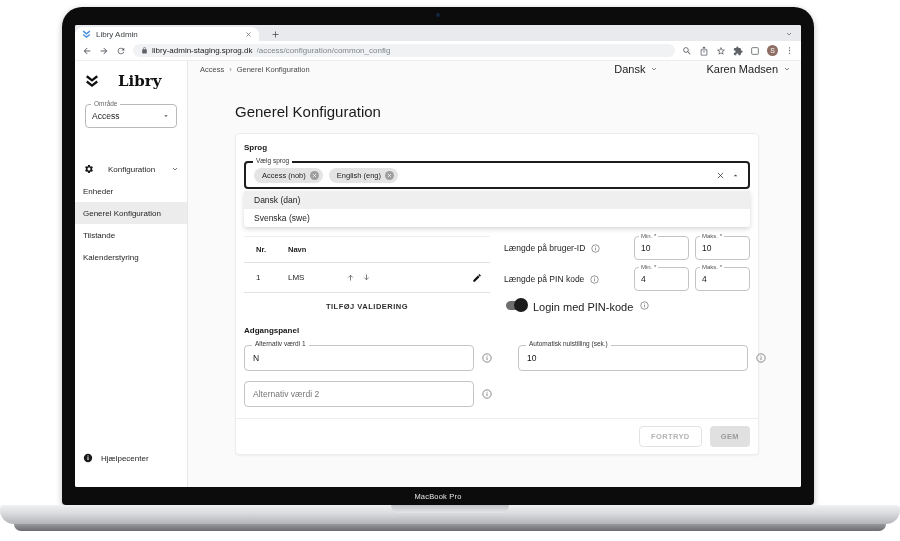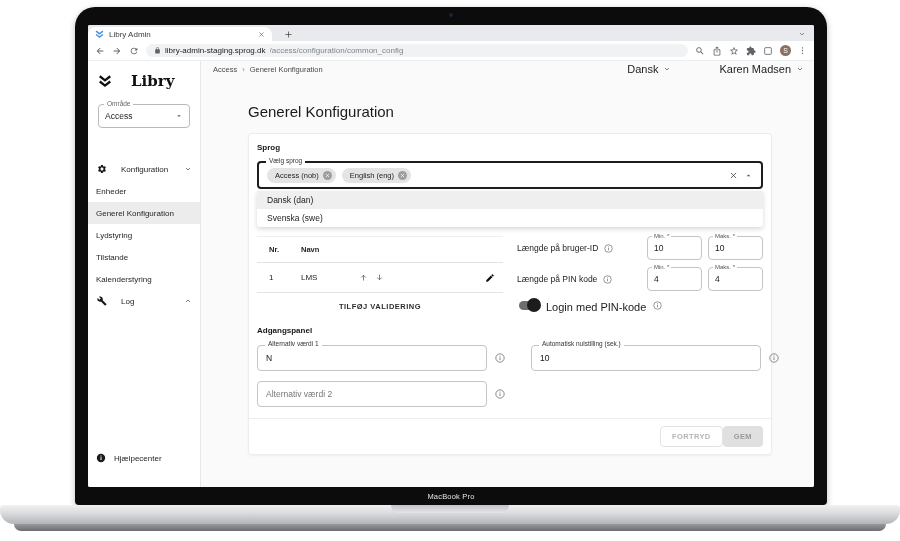--- a/index.html
+++ b/index.html
@@ -2,21 +2,21 @@
 <html style="--favicon: #4a8fe2; --avatar: #8d6e63; --toggle: #1c1c1c;"><head>
 <meta charset="utf-8">
 <style>
   html,body{margin:0;padding:0;}
   body{width:900px;height:541px;overflow:hidden;background:#fff;
        font-family:"Liberation Sans","DejaVu Sans",sans-serif;
        -webkit-font-smoothing:antialiased;}
   .stage{position:relative;width:900px;height:541px;}
 
   
-  .laptop{position:absolute;left:75px;top:7px;width:752px;height:498px;
+  .laptop{position:absolute;left:62px;top:7px;width:752px;height:498px;
           background:#0c0c0d;border-radius:20px 20px 4px 4px;
           box-shadow:0 2px 6px rgba(0,0,0,.25);}
   .camera{position:absolute;top:6px;left:50%;transform:translateX(-50%);
           width:4px;height:4px;border-radius:50%;background:#14263c;}
   .bezel-label{position:absolute;bottom:4px;left:0;right:0;text-align:center;
           color:#e4e4e4;font-size:7.5px;letter-spacing:.2px;}
   .base{position:absolute;left:0;top:505px;width:900px;height:19px;
         background:linear-gradient(#f0f1f2 0%,#d9dadc 45%,#b3b4b8 100%);
         border-radius:4px 4px 14px 14px;}
   .notch{position:absolute;left:50%;top:0;transform:translateX(-50%);
@@ -135,21 +135,21 @@
 
   .adg-label{margin-top:13px;}
   .field-row{display:flex;align-items:center;margin-top:10px;}
   .fgroup{display:flex;align-items:center;}
   .fgroup + .fgroup{margin-left:26px;}
   .tf{position:relative;width:230px;height:26px;border:1px solid #c4c4c4;border-radius:4px;
       display:flex;align-items:center;padding:0 8px;box-sizing:border-box;}
   .tf-value{font-size:8.5px;color:#141414;}
   .inner-label{font-size:8.5px;color:#767676;}
   .card-footer{margin:11px -8px 0 -8px;border-top:1px solid #ededed;
-               padding:7px 8px;display:flex;justify-content:flex-end;gap:0;}
+               padding:7px 8px;display:flex;justify-content:flex-end;gap:8px;}
   .btn{font-size:7.5px;font-weight:bold;letter-spacing:.4px;border-radius:4px;
        padding:5px 11px;border:none;font-family:inherit;}
   .btn.ghost{background:#fff;border:1px solid #e3e3e3;color:#b4b4b4;}
   .btn.fill{background:#e0e0e0;color:#9a9a9a;}
   svg{display:block;}
 </style>
 </head>
 <body>
 
 <div class="stage">
@@ -285,40 +285,24 @@
                   </svg>
               </span>
             </div>
             <div class="nav-row child">
               <span class="n-label">Enheder</span>
             </div>
             <div class="nav-row child selected">
               <span class="n-label">Generel Konfiguration</span>
             </div>
             <div class="nav-row child">
-              <span class="n-label">Lydstyring</span>
-            </div>
-            <div class="nav-row child">
               <span class="n-label">Tilstande</span>
             </div>
             <div class="nav-row child">
               <span class="n-label">Kalenderstyring</span>
-            </div>
-            <div class="nav-row">
-              <span class="n-ic">
-                <svg width="10" height="10" viewBox="0 0 24 24">
-                    <path d="M22.7 19l-9.1-9.1c.9-2.3.4-5-1.5-6.9-2-2-5-2.4-7.4-1.3L9 6 6 9 1.6 4.7C.4 7.1.9 10.1 2.9 12.1c1.9 1.9 4.6 2.4 6.9 1.5l9.1 9.1c.4.4 1 .4 1.4 0l2.3-2.3c.5-.4.5-1.1.1-1.4z" fill="currentColor"></path>
-                  </svg>
-              </span>
-              <span class="n-label">Log</span>
-              <span class="nav-chev">
-                <svg width="8" height="8" viewBox="0 0 24 24">
-                    <path d="M6 15l6-6 6 6" fill="none" stroke="currentColor" stroke-width="2"></path>
-                  </svg>
-              </span>
             </div>
           </nav>
           <div class="side-spacer"></div>
           <div class="help">
             <span class="help-ic">
               <svg width="10" height="10" viewBox="0 0 24 24">
                   <circle cx="12" cy="12" r="10" fill="#1a1a1a"></circle>
                   <rect x="10.8" y="10" width="2.4" height="7" fill="#fff"></rect>
                   <rect x="10.8" y="6" width="2.4" height="2.6" fill="#fff"></rect>
                 </svg>

